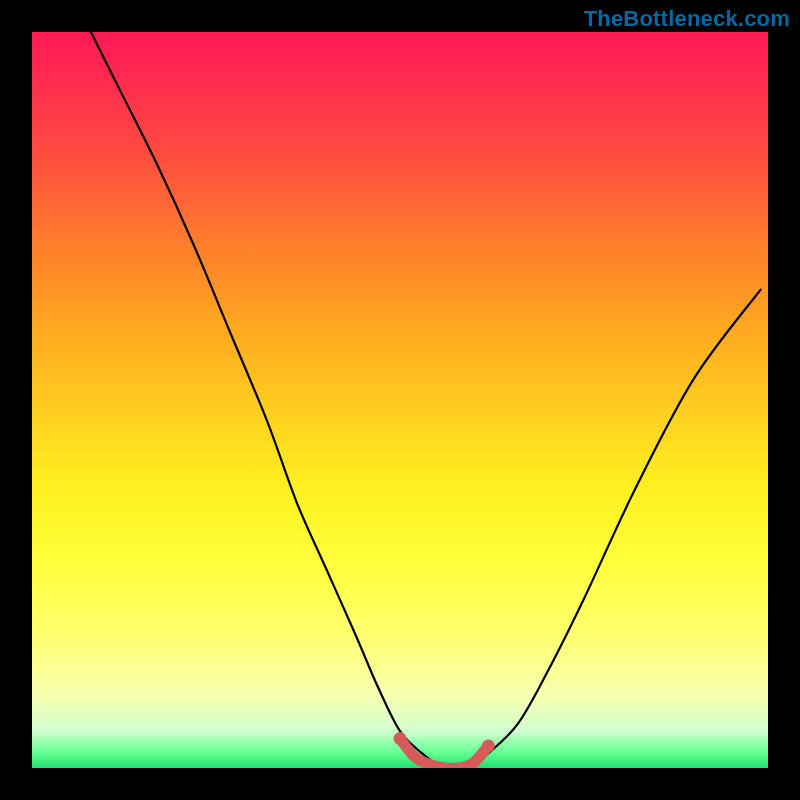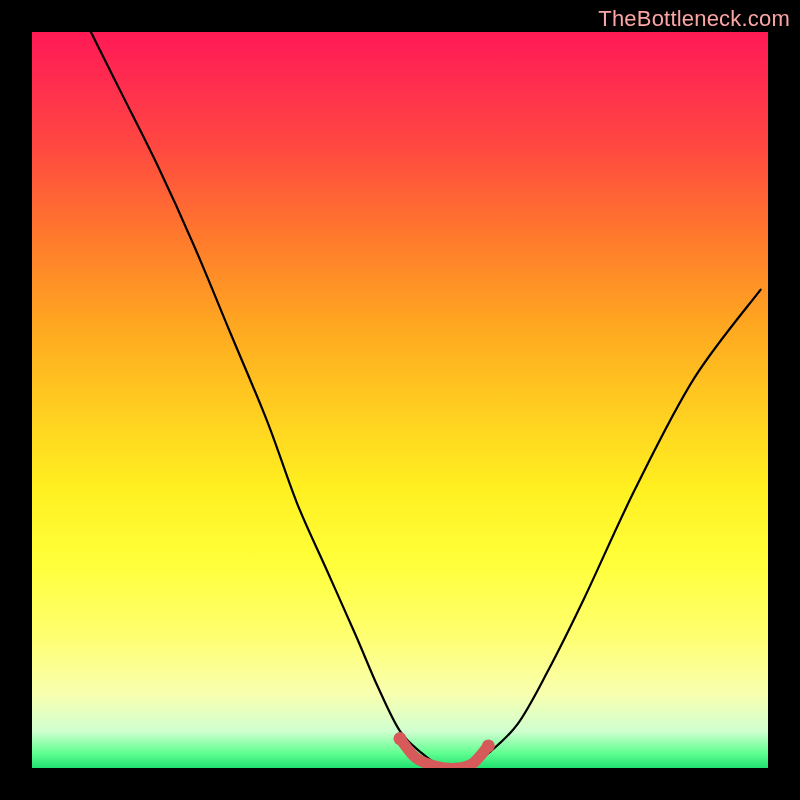--- a/index.html
+++ b/index.html
@@ -49,22 +49,22 @@
   .svg-layer {
     position: absolute;
     width: 100%;
     height: 100%;
   }
   .watermark {
     position: absolute;
     top: 6px;
     right: 10px;
     font-size: 22px;
-    font-weight: 400;
-    color: #fca5a5;
+    font-weight: 700;
+    color: #0369a1;
     letter-spacing: 0.2px;
     user-select: none;
   }
 </style>
 </head>
 <body>
 
 <div class="frame">
 
   <div class="watermark">TheBottleneck.com</div>

